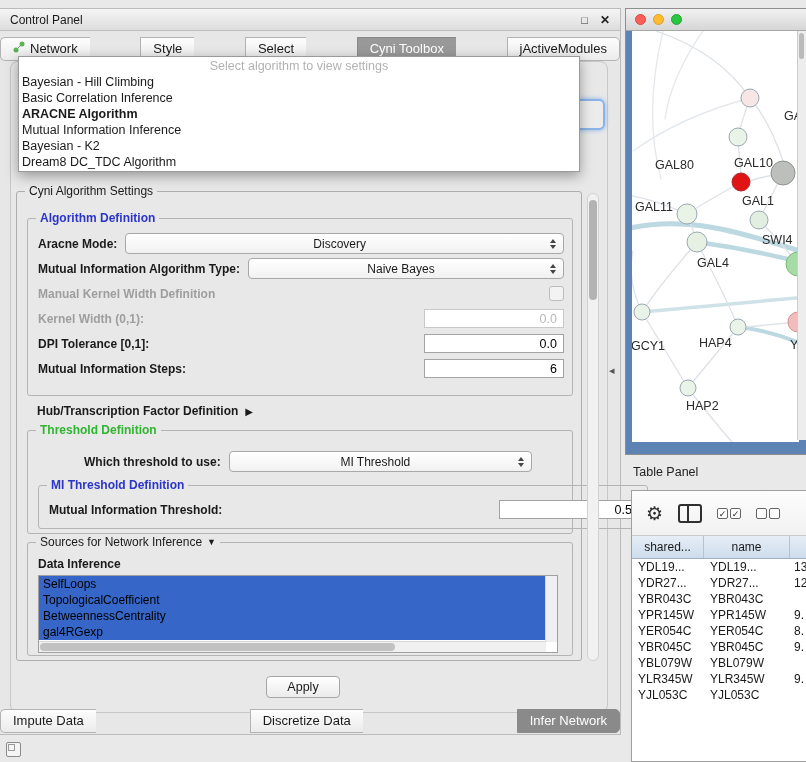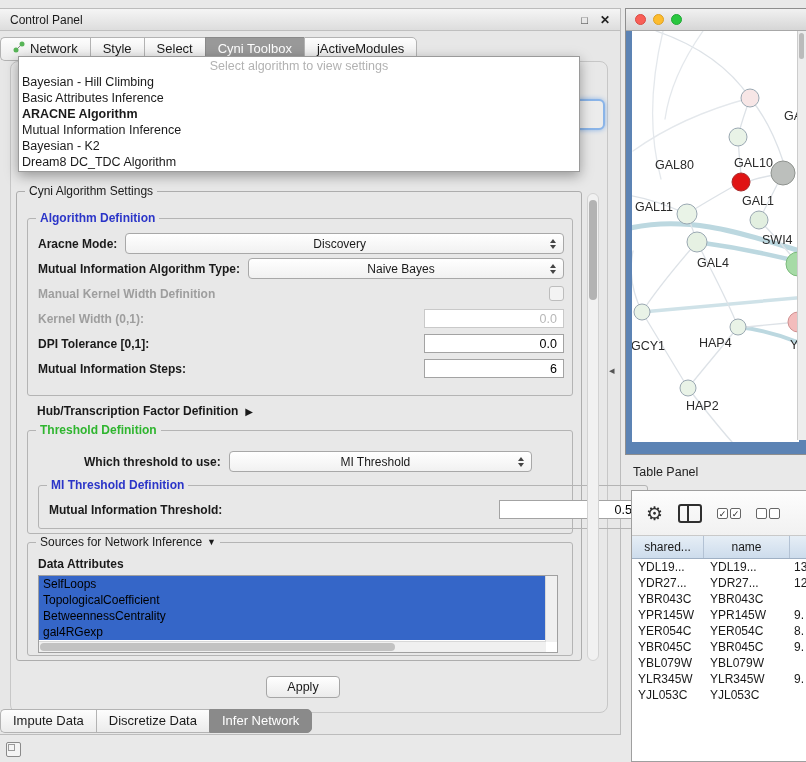--- a/index.html
+++ b/index.html
@@ -9,21 +9,21 @@
   
   .control-panel{position:absolute;left:0;top:8px;width:621px;height:727px;background:#e7e7e7;
                  border:1px solid #bcbcbc;border-left:none;box-sizing:border-box;}
   .cp-titlebar{position:absolute;left:0;top:0;right:0;height:22px;
                background:linear-gradient(#f5f5f5,#dddddd);border-bottom:1px solid #bfbfbf;
                display:flex;align-items:center;padding:0 10px;box-sizing:border-box;}
   .cp-controls{margin-left:auto;display:flex;gap:12px;align-items:center;}
   .float-ico{font-size:11px;color:#333;}
   .close-ico{font-size:12px;font-weight:bold;color:#222;}
 
-  .top-tabs,.bottom-tabs{position:absolute;left:0;right:0;display:flex;justify-content:flex-start;}
+  .top-tabs,.bottom-tabs{position:absolute;left:0;right:0;display:flex;justify-content:space-between;}
   .top-tabs{top:28px;}
   .bottom-tabs{top:700px;}
   .tab{padding:3px 12px;border:1px solid #b3b3b3;border-right:none;
        background:linear-gradient(#fdfdfd,#ebebeb);font-size:13px;display:flex;align-items:center;gap:5px;
        height:16px;line-height:16px;}
   .tab:first-child{border-radius:5px 0 0 5px;}
   .tab:last-child{border-radius:0 5px 5px 0;border-right:1px solid #b3b3b3;}
   .tab.active{background:#999999;color:#ffffff;border-color:#8a8a8a;}
   .bottom-tabs .tab.active{background:#8a8a8a;}
 
@@ -174,21 +174,21 @@
         </div>
       </div>
 
     <div class="cyni-outer"></div>
     <div class="help-btn"></div>
 
     <div class="algo-popup">
       <div class="algo-ph">Select algorithm to view settings</div>
       <div id="algo-list">
           <div class="algo-item">Bayesian - Hill Climbing</div>
-          <div class="algo-item">Basic Attributes Inference</div>
+          <div class="algo-item">Basic Correlation Inference</div>
           <div class="algo-item sel">ARACNE Algorithm</div>
           <div class="algo-item">Mutual Information Inference</div>
           <div class="algo-item">Bayesian - K2</div>
           <div class="algo-item">Dream8 DC_TDC Algorithm</div>
         </div>
     </div>
 
     <div class="settings-group">
       <span class="group-title">Cyni Algorithm Settings</span>
 
@@ -264,21 +264,21 @@
             <input class="field" readonly="" value="0.5" style="">
           </div>
         </div>
       </div>
 
       <div class="subgroup srcgroup">
         <span class="group-title src-title">
           <span>Sources for Network Inference</span>
           <span class="src-arrow">▼</span>
         </span>
-        <div class="attr-label">Data Attributes</div>
+        <div class="attr-label">Data Inference</div>
         <div class="attr-list">
           <div id="attr-list">
               <div class="attr-item sel">SelfLoops</div>
               <div class="attr-item sel">TopologicalCoefficient</div>
               <div class="attr-item sel">BetweennessCentrality</div>
               <div class="attr-item sel">gal4RGexp</div>
             </div>
           <div class="attr-vscroll"></div>
           <div class="attr-hscroll">
               <div class="thumb"></div>

